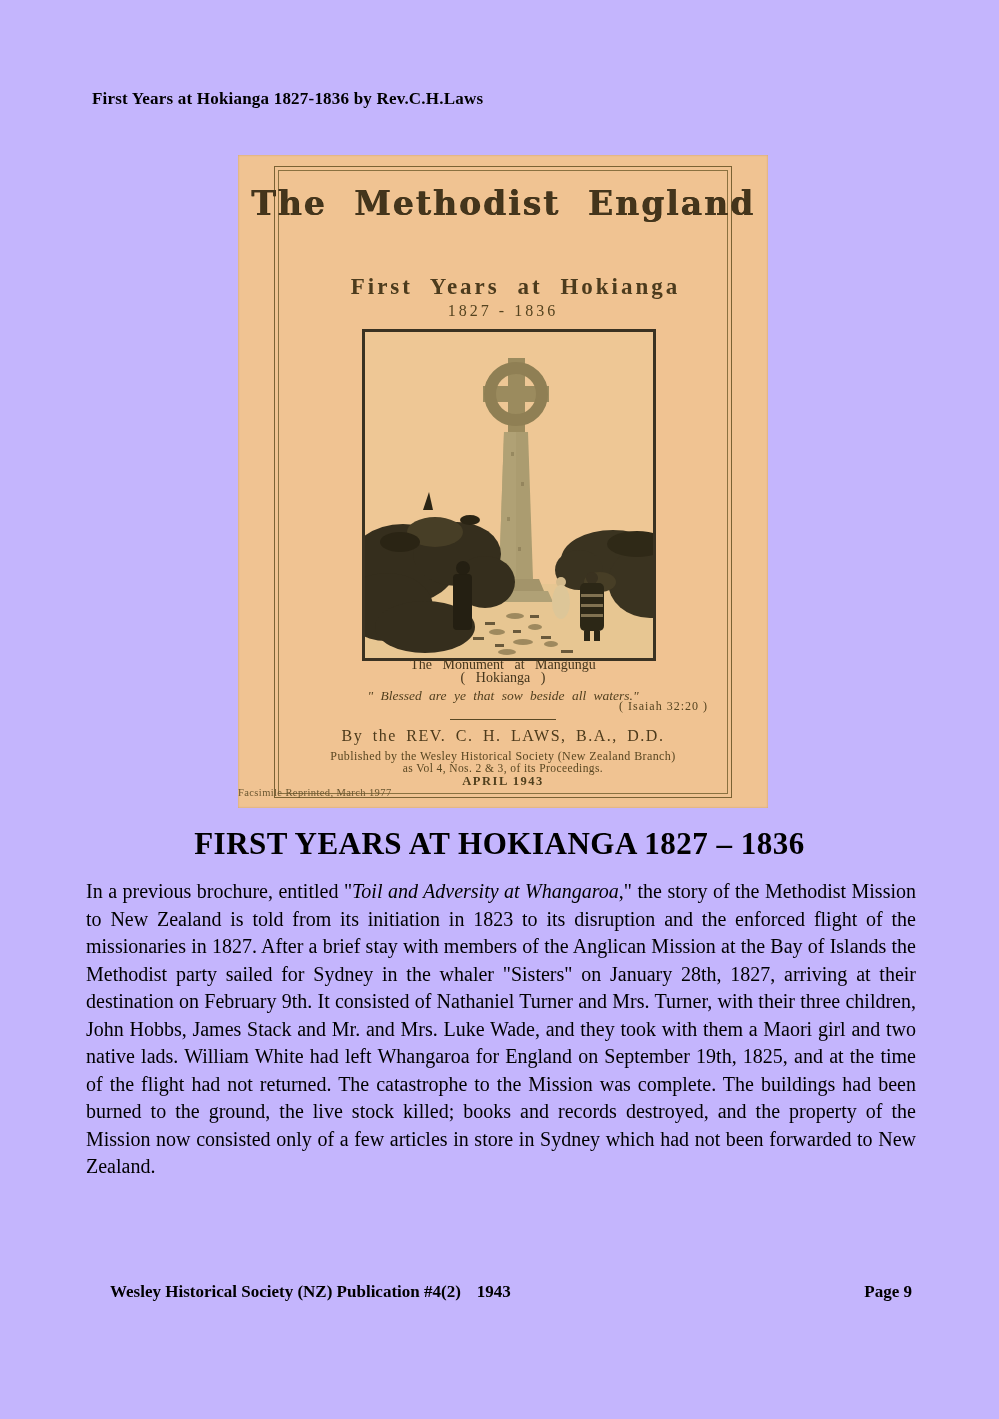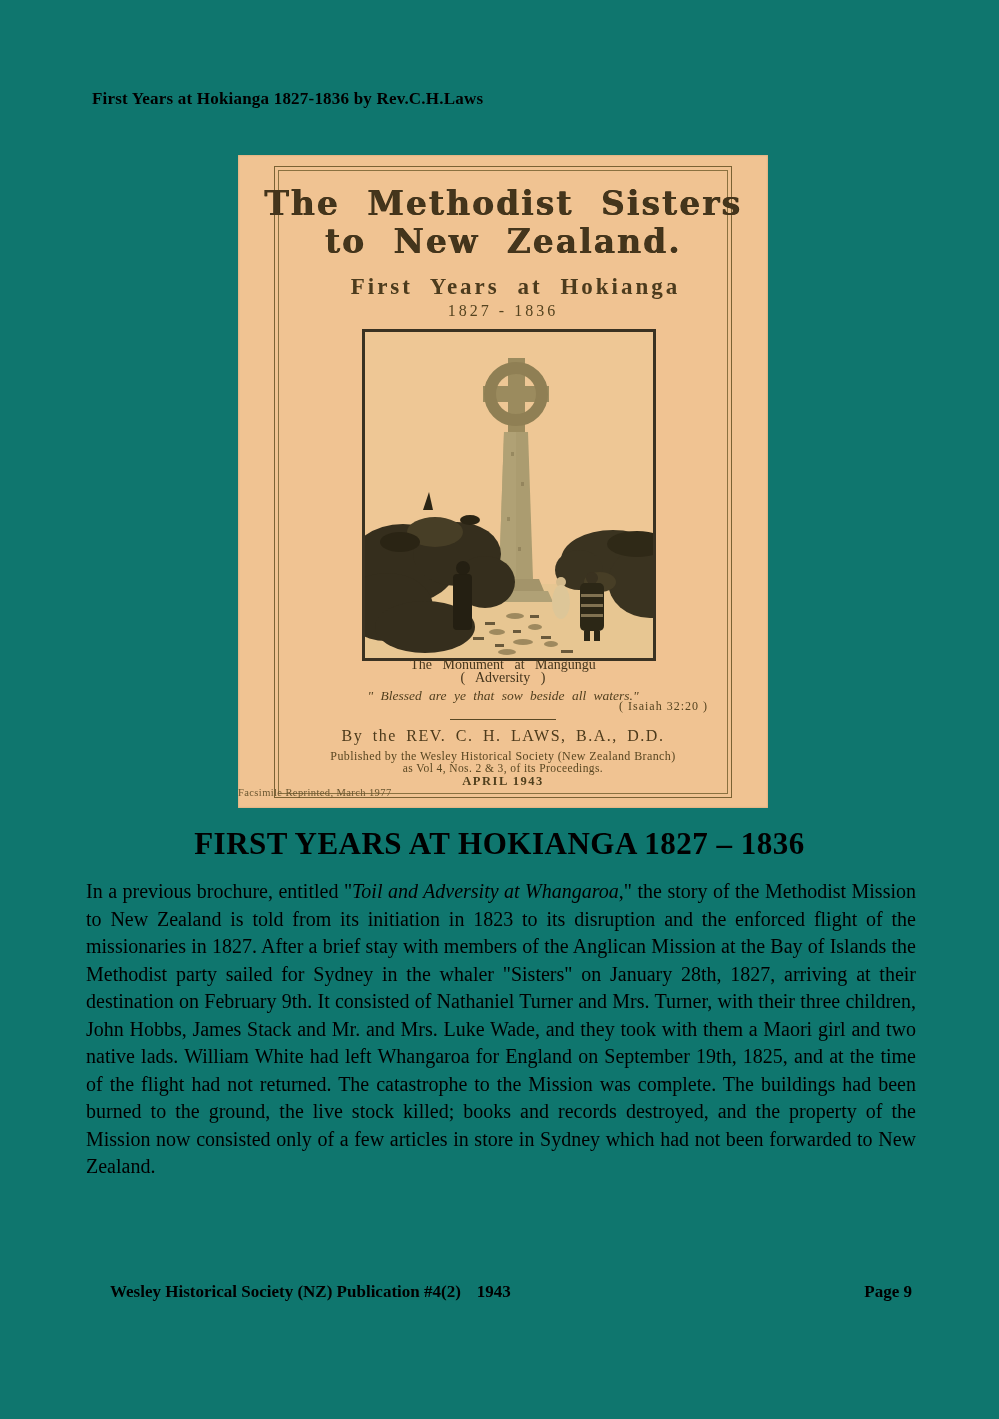--- a/index.html
+++ b/index.html
@@ -1,20 +1,20 @@
 <!DOCTYPE html>
 <html><head>
 <meta charset="utf-8">
 <style>
   html, body { margin: 0; padding: 0; background: #ffffff; }
   .page {
     position: relative;
     width: 999px;
     height: 1419px;
-    background: #0f766e;
+    background: #c4b5fd;
     font-family: "Liberation Serif", "DejaVu Serif", serif;
     color: #000000;
     overflow: hidden;
   }
   .doc-header {
     position: absolute;
     left: 92px; top: 89px;
     font-size: 17px;
     font-weight: bold;
     letter-spacing: 0.2px;
@@ -163,22 +163,21 @@
 <div class="page">
 
   <div class="doc-header">First Years at Hokianga 1827-1836 by Rev.C.H.Laws</div>
 
   <div class="cover">
     <div class="frame-outer">
       <div class="frame-inner"></div>
     </div>
 
     <div class="masthead">
-      <div>The Methodist Sisters</div>
-      <div>to New Zealand.</div>
+      <div>The Methodist England</div>
     </div>
 
     <div class="cover-subtitle">First Years at Hokianga</div>
     <div class="cover-years">1827 - 1836</div>
 
     <div class="photo">
       <svg width="288" height="326" viewBox="0 0 288 326" xmlns="http://www.w3.org/2000/svg">
 
         <rect x="0" y="0" width="288" height="326" fill="#eec795"></rect>
         <rect x="0" y="252" width="288" height="74" fill="#e7c692"></rect>
@@ -244,21 +243,21 @@
           <rect x="176" y="304" width="10" height="3"></rect>
           <rect x="130" y="312" width="9" height="3"></rect>
           <rect x="196" y="318" width="12" height="3"></rect>
           <rect x="108" y="305" width="11" height="3"></rect>
         </g>
       </svg>
     </div>
 
     <div class="cover-caption">
       <div>The Monument at Mangungu</div>
-      <div>( Adversity )</div>
+      <div>( Hokianga )</div>
     </div>
 
     <div class="cover-quote">" Blessed are ye that sow beside all waters."</div>
     <div class="cover-quote-ref">( Isaiah 32:20 )</div>
 
     <div class="cover-divider"></div>
 
     <div class="cover-byline">By the REV. C. H. LAWS, B.A., D.D.</div>
     <div class="pub1">Published by the Wesley Historical Society (New Zealand Branch)</div>
     <div class="pub2">as Vol 4, Nos. 2 &amp; 3, of its Proceedings.</div>

